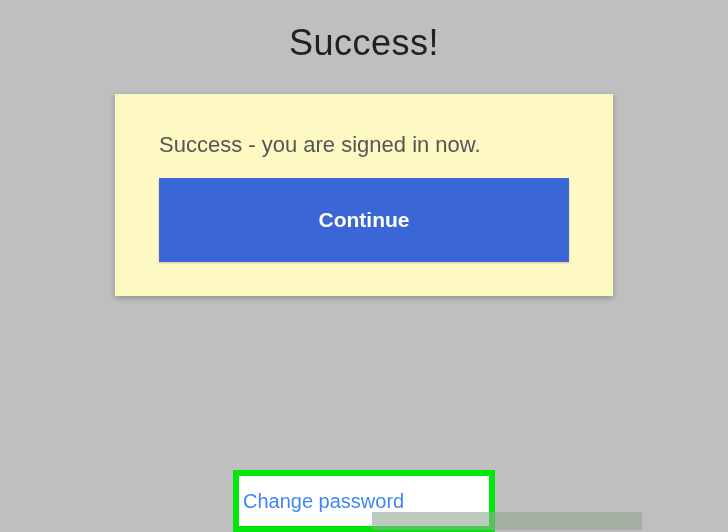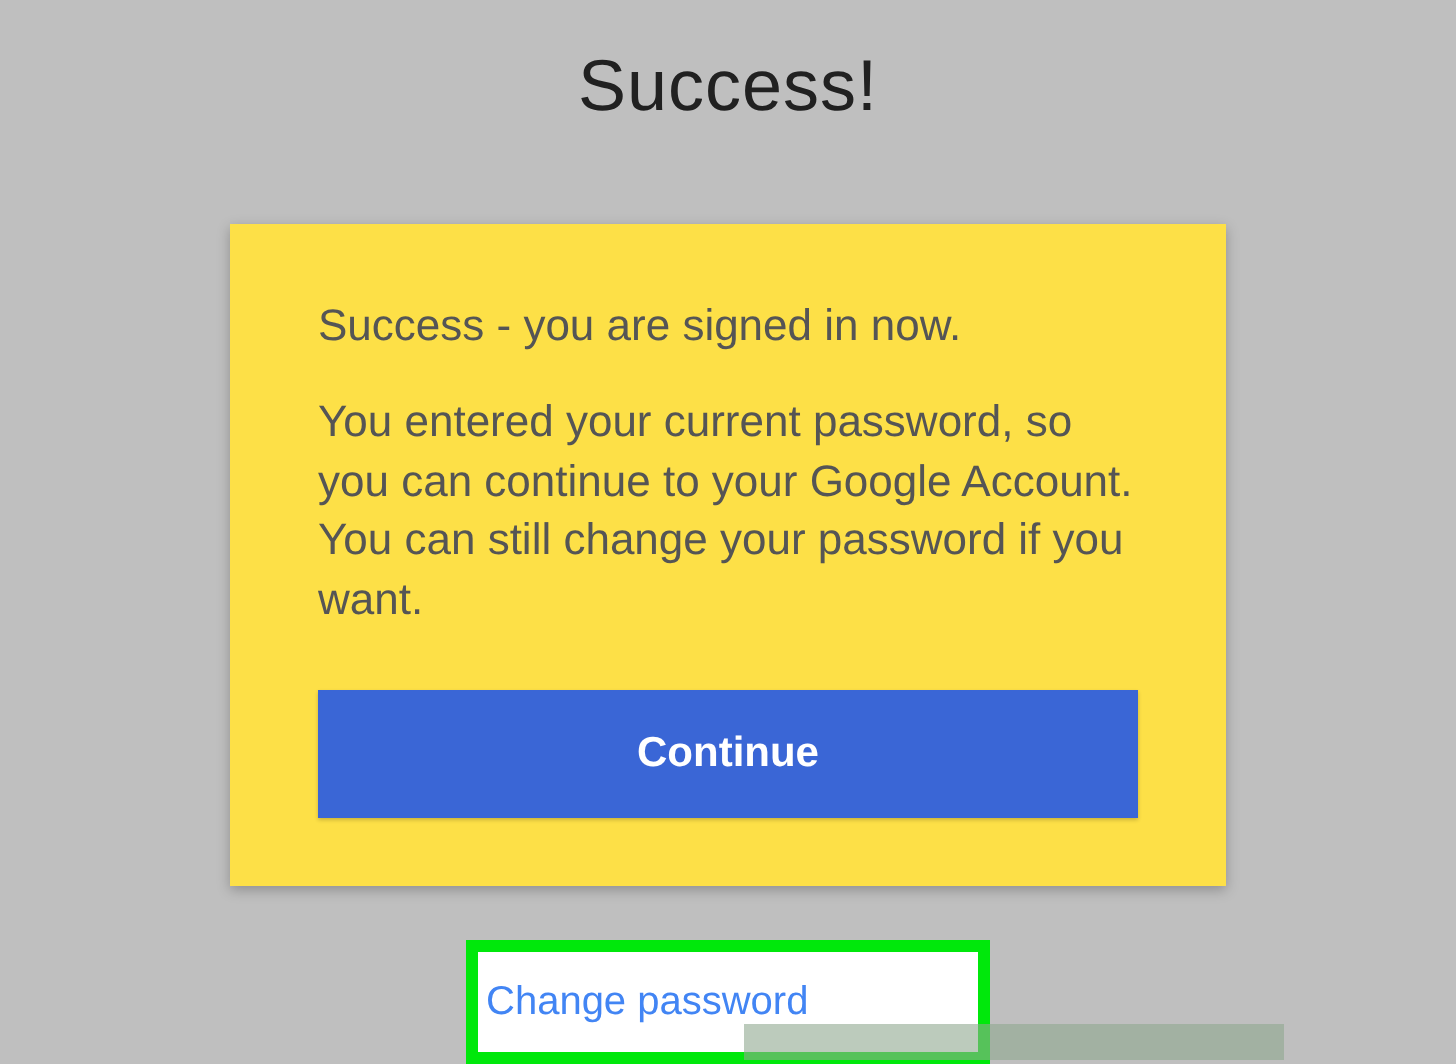--- a/index.html
+++ b/index.html
@@ -14,27 +14,27 @@
       font-family: Arial, Helvetica, sans-serif;
       overflow: hidden;
       position: relative;
     }
     .page-title {
       text-align: center;
       font-size: 36px;
       font-weight: 300;
       color: #212121;
       padding-top: 22px;
-      padding-bottom: 48px;
+      padding-bottom: 30px;
       letter-spacing: 0.5px;
     }
     .card {
       width: 498px;
       margin: 0 auto;
-      background: #fde047;
+      background: #fef9c3;
       box-shadow: 0 2px 6px rgba(0,0,0,0.25);
       padding: 38px 44px 34px 44px;
     }
     .card-heading {
       font-size: 22px;
       color: #555;
       font-weight: 400;
       margin-bottom: 20px;
     }
     .card-body {
@@ -45,21 +45,21 @@
       margin-bottom: 30px;
     }
     .continue-btn {
       display: block;
       width: 100%;
       background: #3a66d6;
       color: #fff;
       border: none;
       font-size: 21px;
       font-weight: 700;
-      padding: 20px 0;
+      padding: 30px 0;
       cursor: pointer;
       text-align: center;
       box-shadow: 0 1px 2px rgba(0,0,0,0.2);
     }
     .highlight-box {
       position: absolute;
       left: 233px;
       bottom: 0;
       width: 262px;
       height: 62px;
@@ -86,21 +86,20 @@
       opacity: 0.6;
     }
   </style>
 </head>
 <body>
 
 <h1 class="page-title">Success!</h1>
 
 <div class="card">
   <div class="card-heading">Success - you are signed in now.</div>
-  <div class="card-body">You entered your current password, so you can continue to your Google Account. You can still change your password if you want.</div>
   <button class="continue-btn">Continue</button>
 </div>
 
 <div class="highlight-box">
   <a class="change-link">Change password</a>
 </div>
 
 <div class="watermark"></div>
 
 </body></html>

